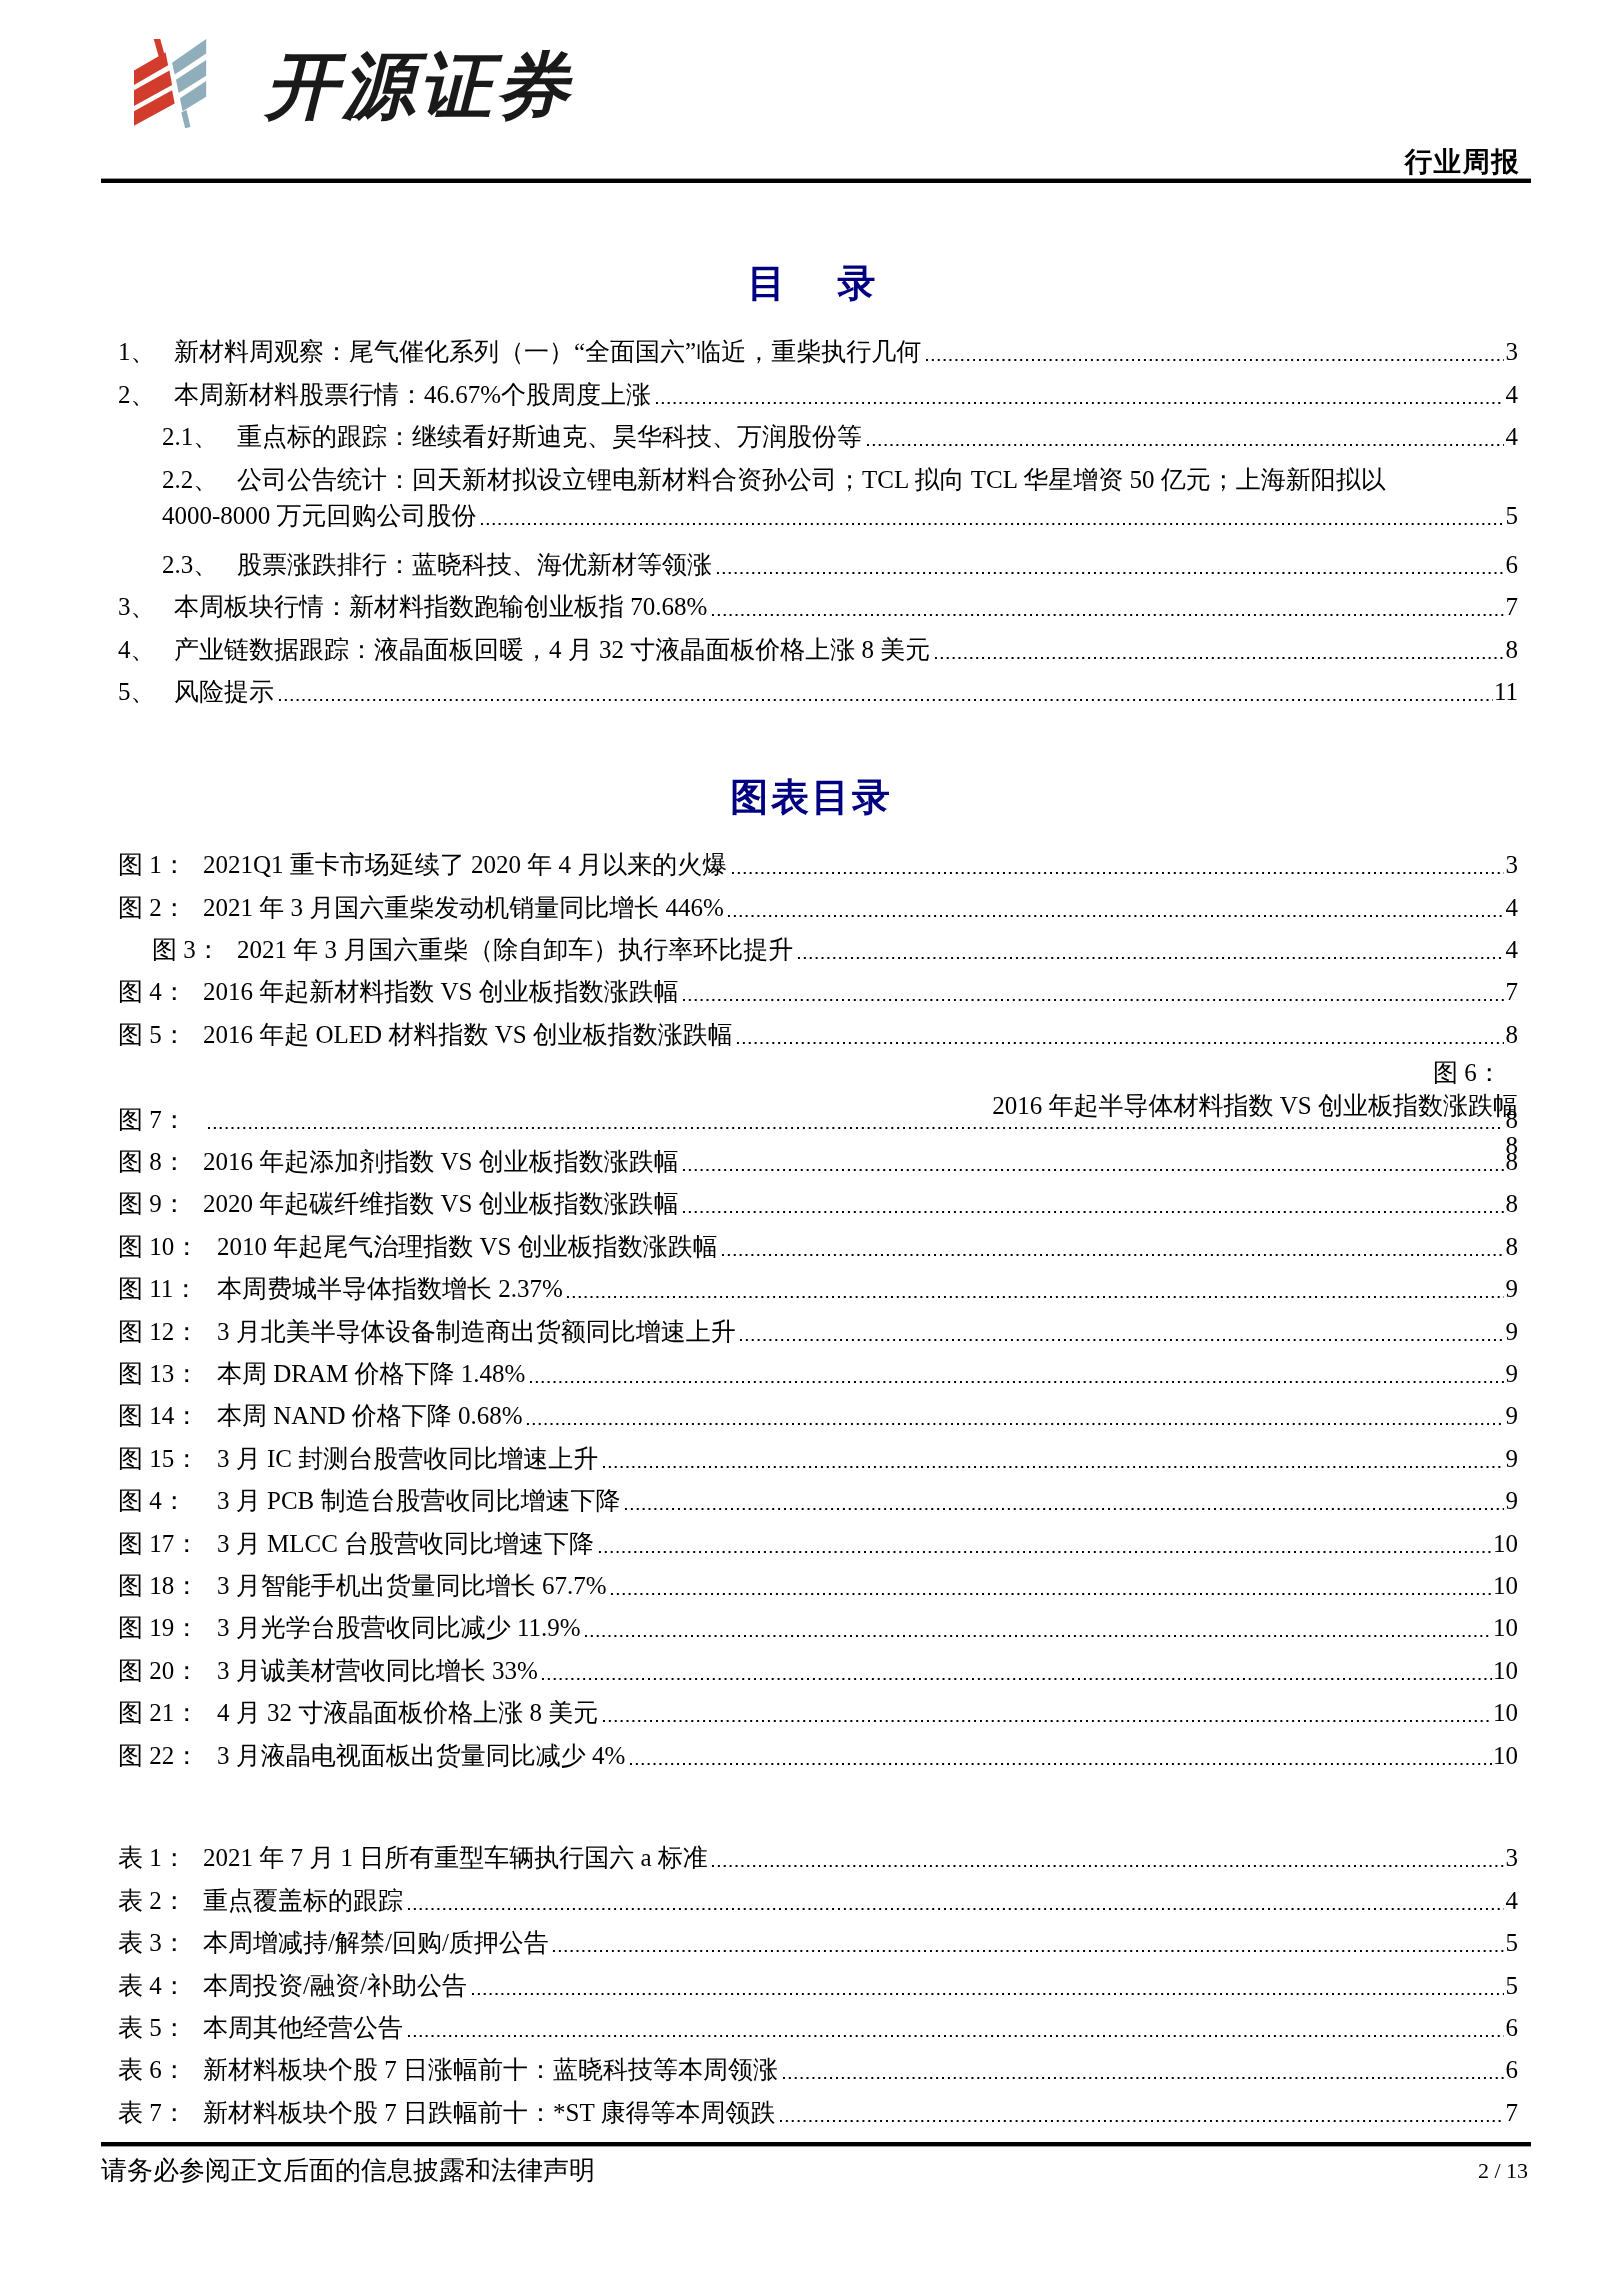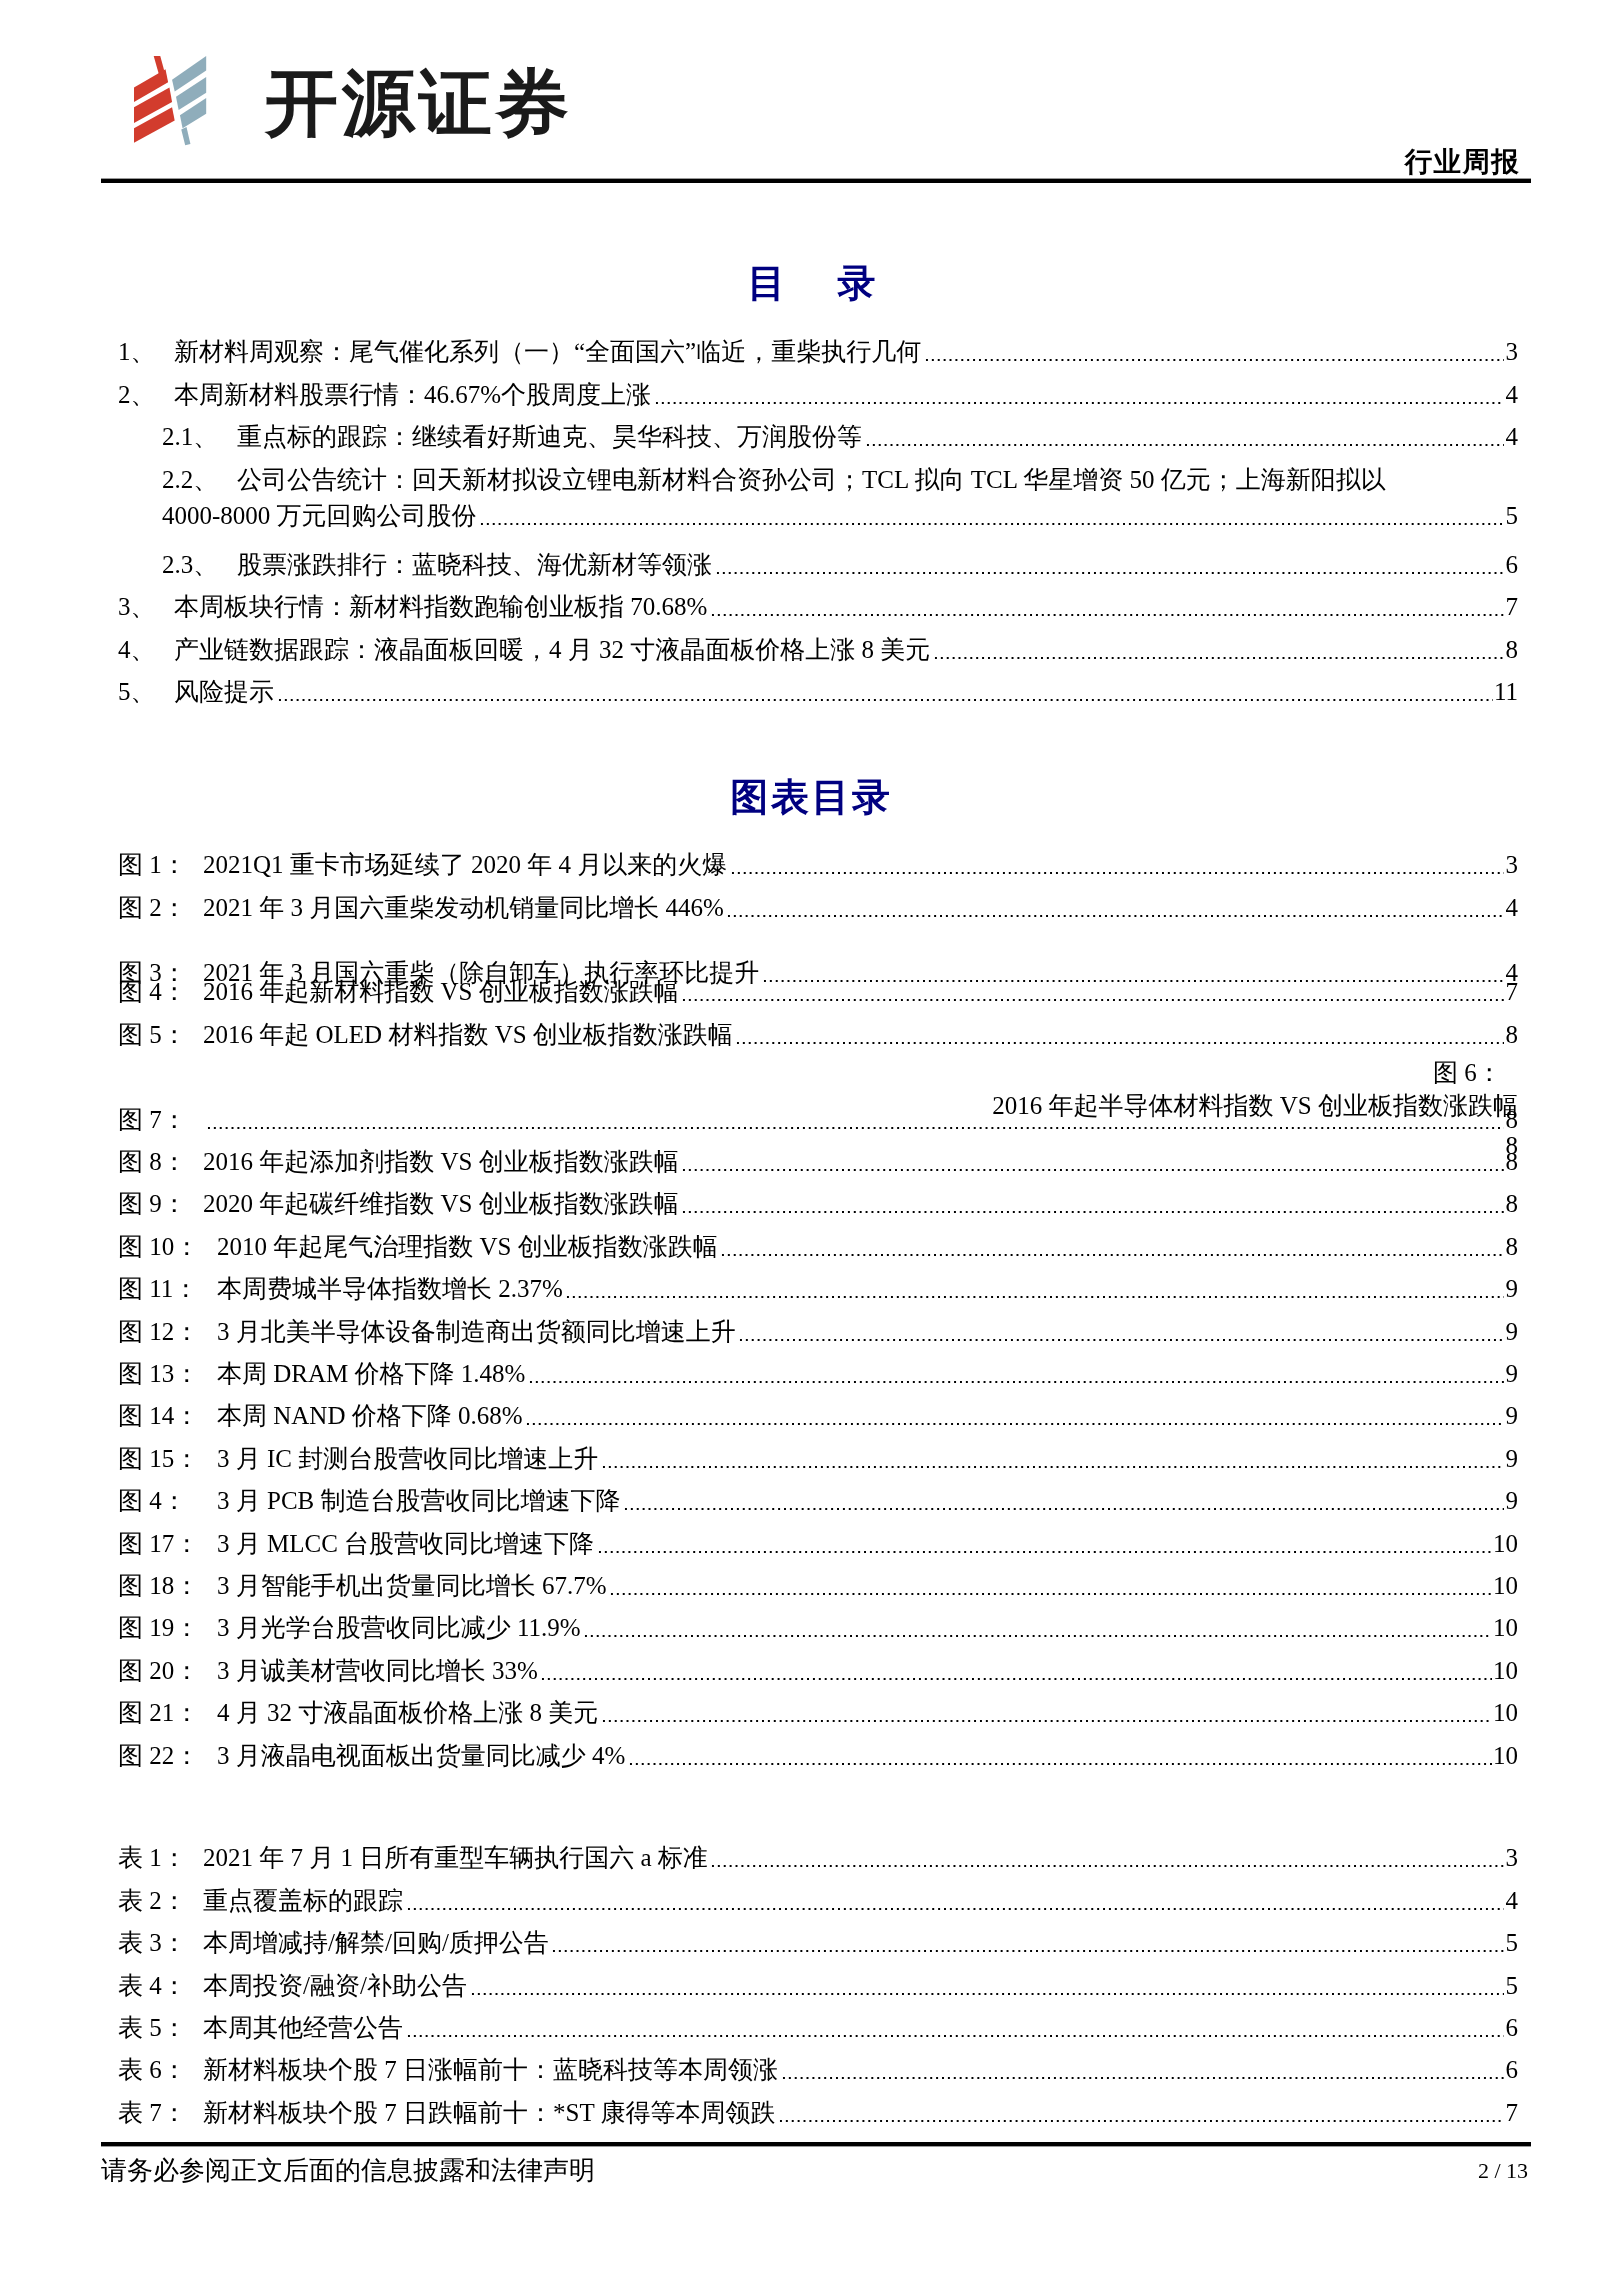--- a/index.html
+++ b/index.html
@@ -1,20 +1,20 @@
 <!DOCTYPE html>
 <html style="font-size:10.5px"><head>
 <meta charset="utf-8">
 <style>
   html, body { margin: 0; padding: 0; background: #ffffff; }
   body {
     width: 1623px; height: 2295px; position: relative; overflow: hidden;
     font-family: "Liberation Serif", "DejaVu Serif", serif; color: #000;
   }
-  .logo { position: absolute; left: 134px; top: 56px; width: 471px; height: 95px; }
+  .logo { position: absolute; left: 134px; top: 39px; width: 471px; height: 95px; font-style: italic; }
   .logo-mark { position: absolute; left: 0; top: 0; width: 105px; height: 92px; }
   .logo-text {
     position: absolute; left: 131px; top: 3.9px; font-family: "DejaVu Sans", sans-serif;
     font-weight: bold; font-size: 73px; letter-spacing: 3.9px; color: #1a1a1a; line-height: 85px;
   }
   .doc-type {
     position: absolute; right: 103px; top: 145px; font-size: 27.5px; font-weight: bold;
     letter-spacing: 1.3px; line-height: 33px;
   }
   .top-rule { position: absolute; left: 101px; width: 1430px; top: 178px; height: 3.9px; background: #000; border-top: 0.7px solid #999; }
@@ -135,21 +135,21 @@
       <span class="lbl">2021Q1 重卡市场延续了 2020 年 4 月以来的火爆</span>
       <span class="dots"></span>
       <span class="pg">3</span>
     </div>
     <div class="toc-row fig" style="top: 887px;">
       <span class="num">图 2：</span>
       <span class="lbl">2021 年 3 月国六重柴发动机销量同比增长 446%</span>
       <span class="dots"></span>
       <span class="pg">4</span>
     </div>
-    <div class="toc-row fig" style="top: 952px;">
+    <div class="toc-row fig" style="top: 929px; margin-left: 34px;">
       <span class="num">图 3：</span>
       <span class="lbl">2021 年 3 月国六重柴（除自卸车）执行率环比提升</span>
       <span class="dots"></span>
       <span class="pg">4</span>
     </div>
     <div class="toc-row fig" style="top: 971px;">
       <span class="num">图 4：</span>
       <span class="lbl">2016 年起新材料指数 VS 创业板指数涨跌幅</span>
       <span class="dots"></span>
       <span class="pg">7</span>

